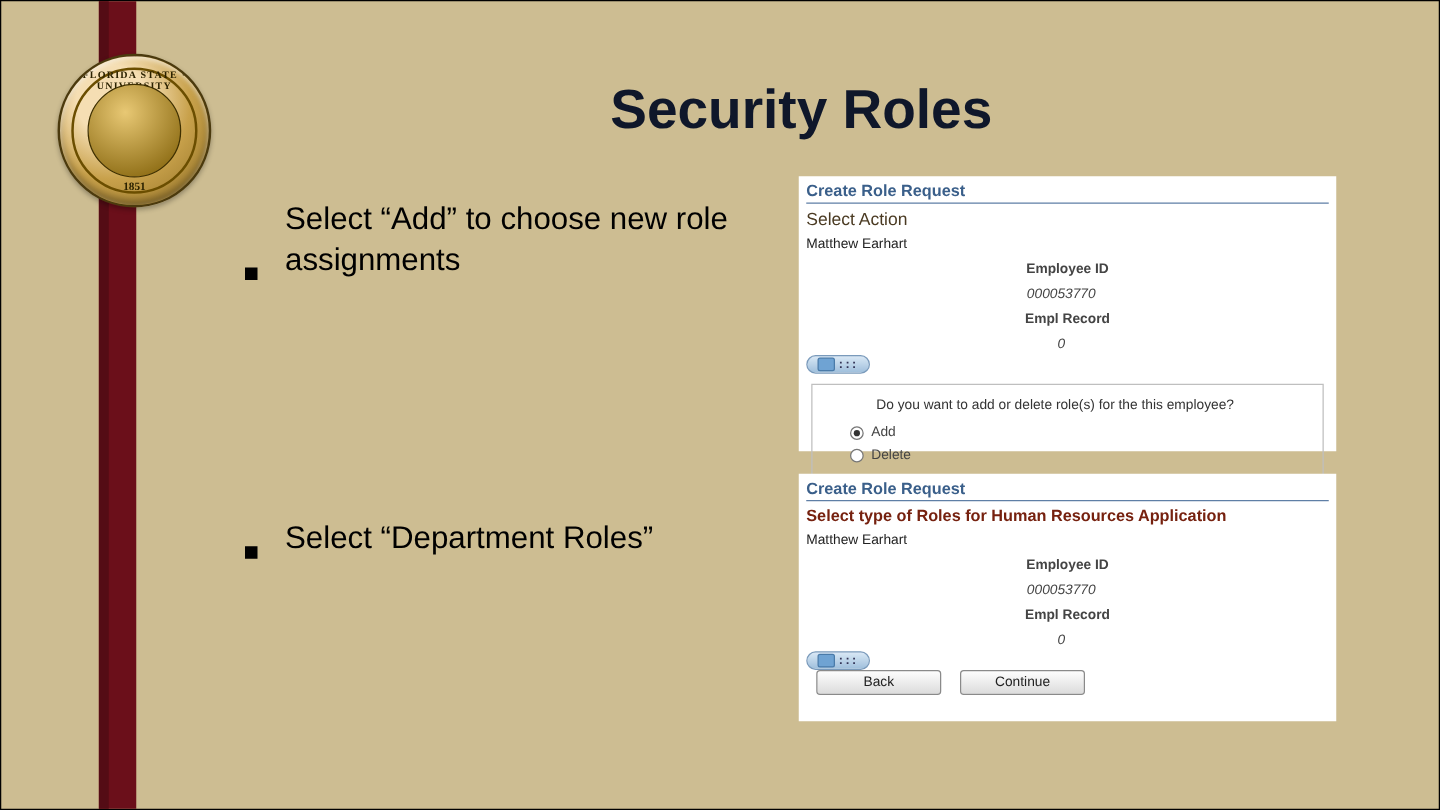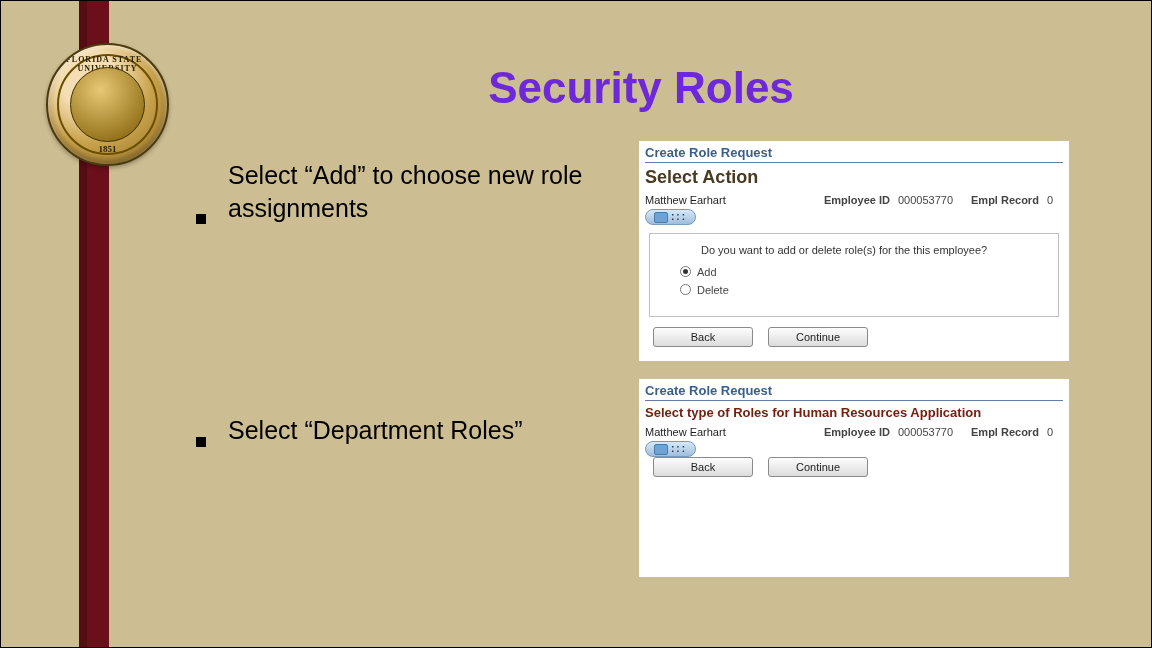--- a/index.html
+++ b/index.html
@@ -21,21 +21,21 @@
     box-shadow: inset 8px 0 0 #540c15;
   }
   .title {
     position: absolute;
     top: 62px;
     left: 150px;
     right: 20px;
     text-align: center;
     font-size: 44px;
     font-weight: bold;
-    color: #6d28d9;
+    color: #0f172a;
     font-family: Arial, Helvetica, sans-serif;
   }
   .bullets {
     position: absolute;
     left: 195px;
     top: 158px;
     width: 420px;
   }
   .bullet-item {
     display: flex;
@@ -117,39 +117,40 @@
   .card-title {
     color: #3a5f8a;
     font-weight: bold;
     font-size: 13px;
     border-bottom: 1px solid #5f7fa6;
     padding-bottom: 2px;
     margin-bottom: 4px;
   }
   .card-sub {
     color: #4a3a22;
-    font-weight: bold;
-    font-size: 18px;
+    font-weight: normal;
+    font-size: 14px;
     margin-bottom: 6px;
   }
   .card-sub2 {
     color: #76210f;
     font-weight: bold;
     font-size: 13px;
     margin-bottom: 6px;
   }
   .emp-row {
     display:flex;
     align-items:center;
     gap: 8px;
     font-size: 11px;
+    flex-direction: column;
   }
   .emp-row .name { font-size:11px; color:#222; margin-right:auto; }
   .emp-row .lbl { font-weight:bold; font-size:11px; }
-  .emp-row .val { font-size:11px; margin-right:10px; }
+  .emp-row .val { font-size:11px; margin-right:10px;font-style:italic; }
   .tab-pill {
     display:inline-block;
     background: linear-gradient(#d9e8f5, #9fbfdc);
     border:1px solid #7a9abb;
     border-radius:10px;
     padding: 1px 8px;
     font-size:10px;
     color:#335;
     margin-top:3px;
     position:relative;

